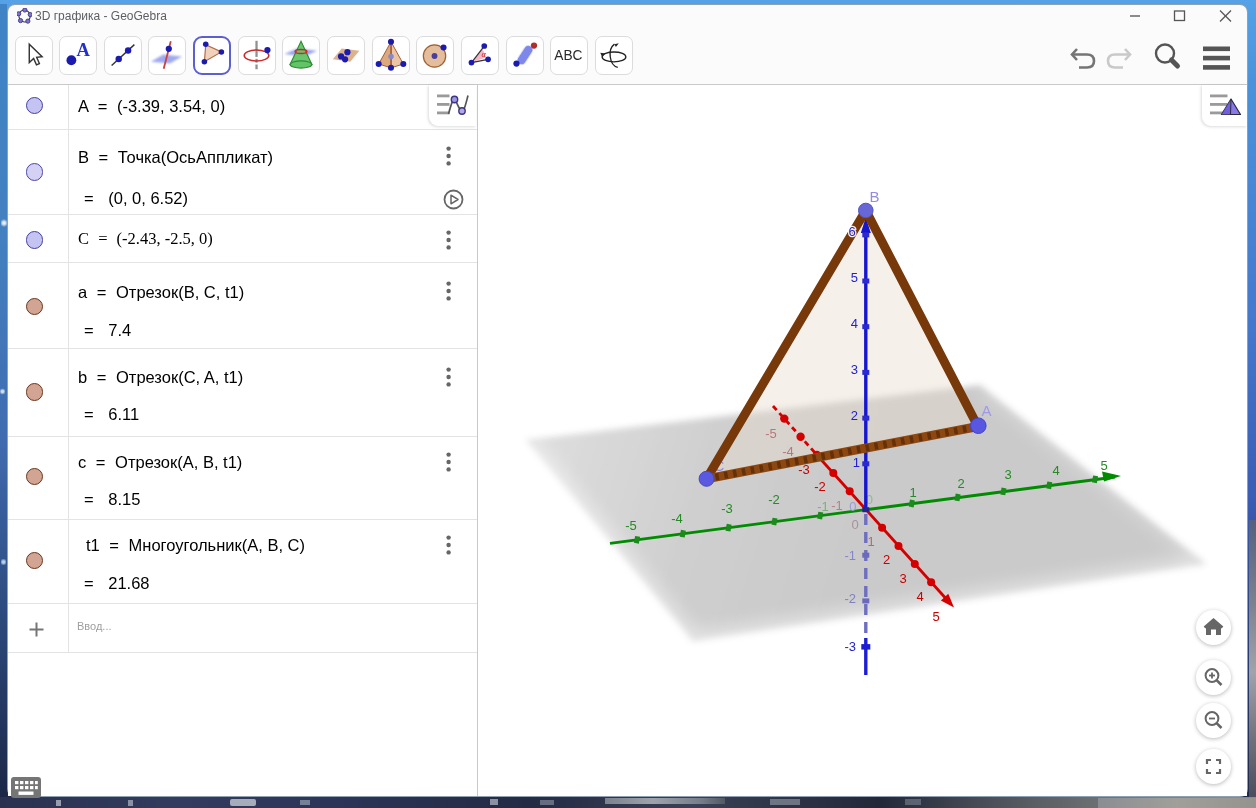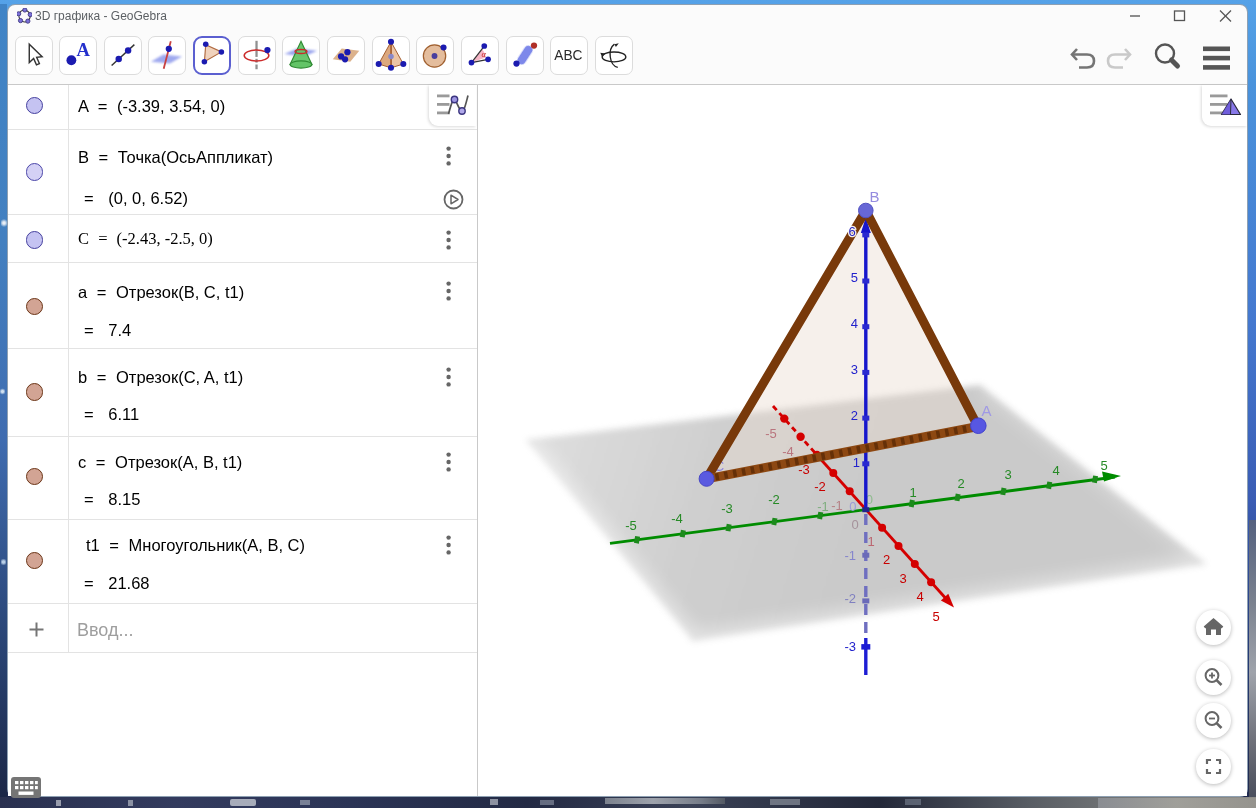--- a/index.html
+++ b/index.html
@@ -232,21 +232,21 @@
     <rect x="4" y="22.5" width="12.5" height="2.8" fill="#9a9a9a"></rect>
     <path d="M15.5,25 C18.5,14 20,10 21.5,10.5 C23.5,11.5 25.5,20 28.5,22 C31,23.5 33,14 35,6.5" fill="none" stroke="#555" stroke-width="1.7"></path>
     <circle cx="21.5" cy="10.5" r="3.2" fill="#9e96e2" stroke="#3c3680" stroke-width="1.4"></circle>
     <circle cx="29" cy="22" r="3.2" fill="#b0a8ea" stroke="#3c3680" stroke-width="1.4"></circle>
   </svg>
 
   <svg class="abs" style="left:28.5px;top:622px;" width="15" height="15">
     <line x1="7.5" y1="0.5" x2="7.5" y2="14.5" stroke="#757575" stroke-width="2"></line>
     <line x1="0.5" y1="7.5" x2="14.5" y2="7.5" stroke="#757575" stroke-width="2"></line>
   </svg>
-  <div class="abs" style="left:77px;top:620px;font-size:18px;color:#9e9e9e;">Ввод...</div>
+  <div class="abs" style="left:77px;top:620px;font-size:11px;color:#9e9e9e;">Ввод...</div>
 
   <svg class="abs" style="left:11px;top:776.5px;" width="30" height="21" viewBox="0 0 30 21">
     <rect x="0" y="0" width="30" height="21" rx="3" fill="#757575"></rect>
     <g fill="#fff">
       <rect x="4" y="4" width="3.4" height="3.2"></rect>
       <rect x="9" y="4" width="3.4" height="3.2"></rect>
       <rect x="14" y="4" width="3.4" height="3.2"></rect>
       <rect x="19" y="4" width="3.4" height="3.2"></rect>
       <rect x="24" y="4" width="2.8" height="3.2"></rect>
       <rect x="4" y="9" width="3.4" height="3.2"></rect>

